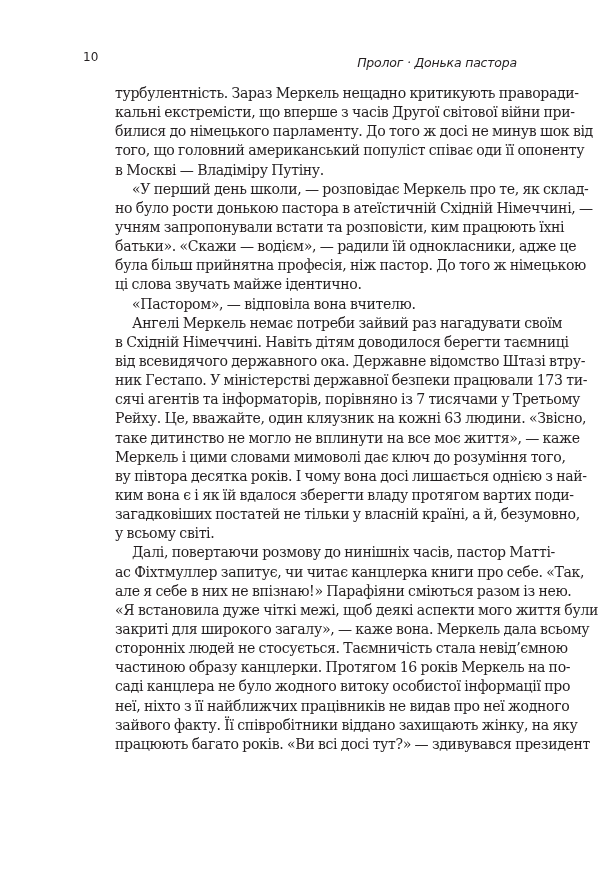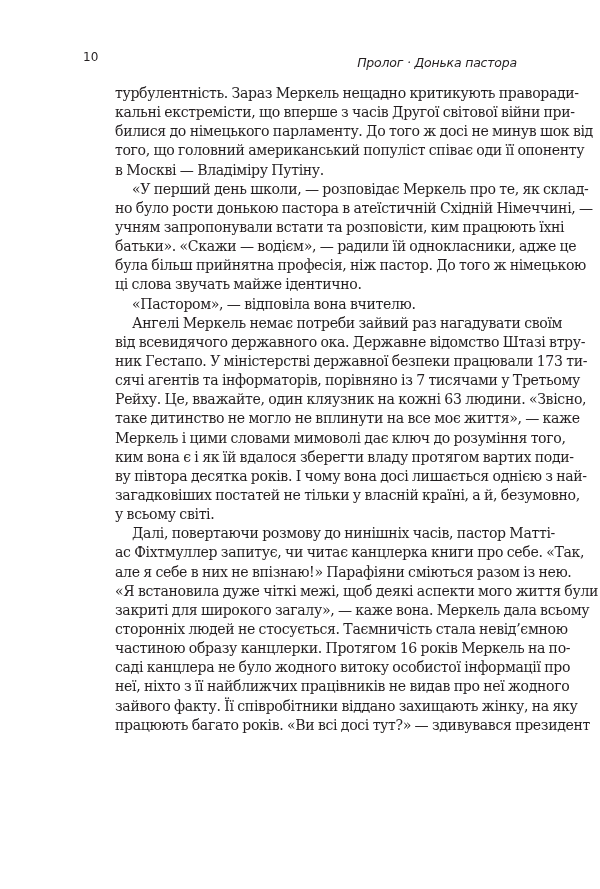--- a/index.html
+++ b/index.html
@@ -88,28 +88,29 @@
       <span class="line">учням запропонували встати та розповісти, ким працюють їхні</span>
       <span class="line">батьки». «Скажи — водієм», — радили їй однокласники, адже це</span>
       <span class="line">була більш прийнятна професія, ніж пастор. До того ж німецькою</span>
       <span class="line last">ці слова звучать майже ідентично.</span>
     </div>
     <div>
       <span class="line indent last">«Пастором», — відповіла вона вчителю.</span>
     </div>
     <div>
       <span class="line indent">Ангелі Меркель немає потреби зайвий раз нагадувати своїм</span>
+      <span class="line">в Східній Німеччині. Навіть дітям доводилося берегти таємниці</span>
       <span class="line">від всевидячого державного ока. Державне відомство Штазі втру-</span>
       <span class="line">ник Гестапо. У міністерстві державної безпеки працювали 173 ти-</span>
       <span class="line">сячі агентів та інформаторів, порівняно із 7 тисячами у Третьому</span>
       <span class="line">Рейху. Це, вважайте, один кляузник на кожні 63 людини. «Звісно,</span>
       <span class="line">таке дитинство не могло не вплинути на все моє життя», — каже</span>
       <span class="line">Меркель і цими словами мимоволі дає ключ до розуміння того,</span>
+      <span class="line">ву півтора десятка років. І чому вона досі лишається однією з най-</span>
       <span class="line">ким вона є і як їй вдалося зберегти владу протягом вартих поди-</span>
-      <span class="line">ву півтора десятка років. І чому вона досі лишається однією з най-</span>
       <span class="line">загадковіших постатей не тільки у власній країні, а й, безумовно,</span>
       <span class="line last">у всьому світі.</span>
     </div>
     <div>
       <span class="line indent">Далі, повертаючи розмову до нинішніх часів, пастор Матті-</span>
       <span class="line">ас Фіхтмуллер запитує, чи читає канцлерка книги про себе. «Так,</span>
       <span class="line">але я себе в них не впізнаю!» Парафіяни сміються разом із нею.</span>
       <span class="line">«Я встановила дуже чіткі межі, щоб деякі аспекти мого життя були</span>
       <span class="line">закриті для широкого загалу», — каже вона. Меркель дала всьому</span>
       <span class="line">сторонніх людей не стосується. Таємничість стала невід’ємною</span>

